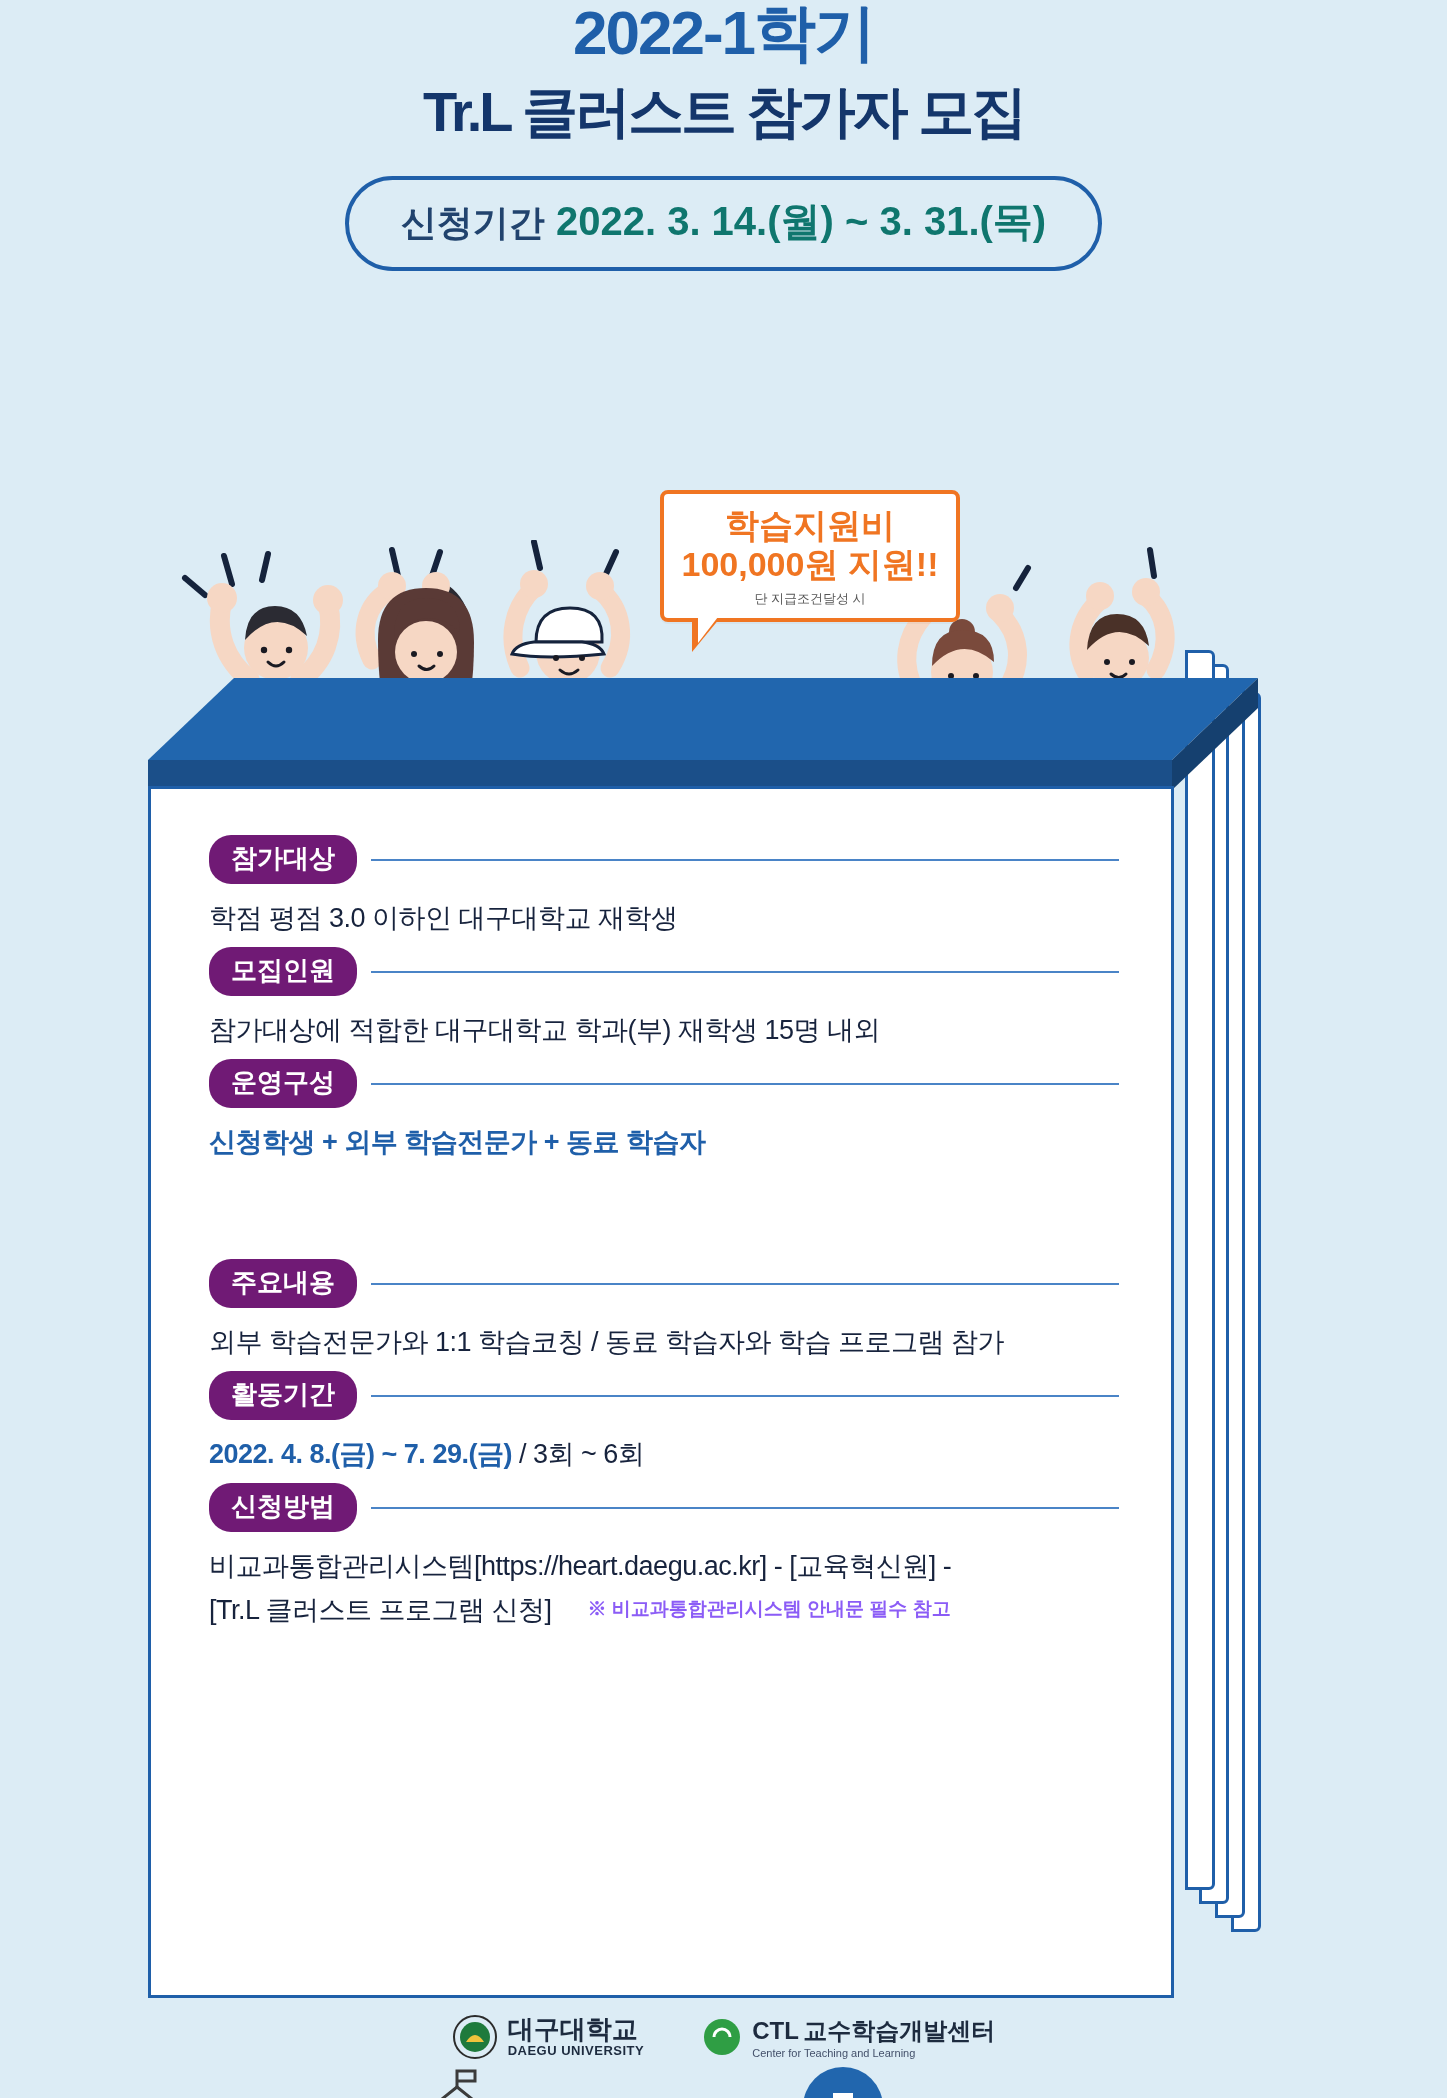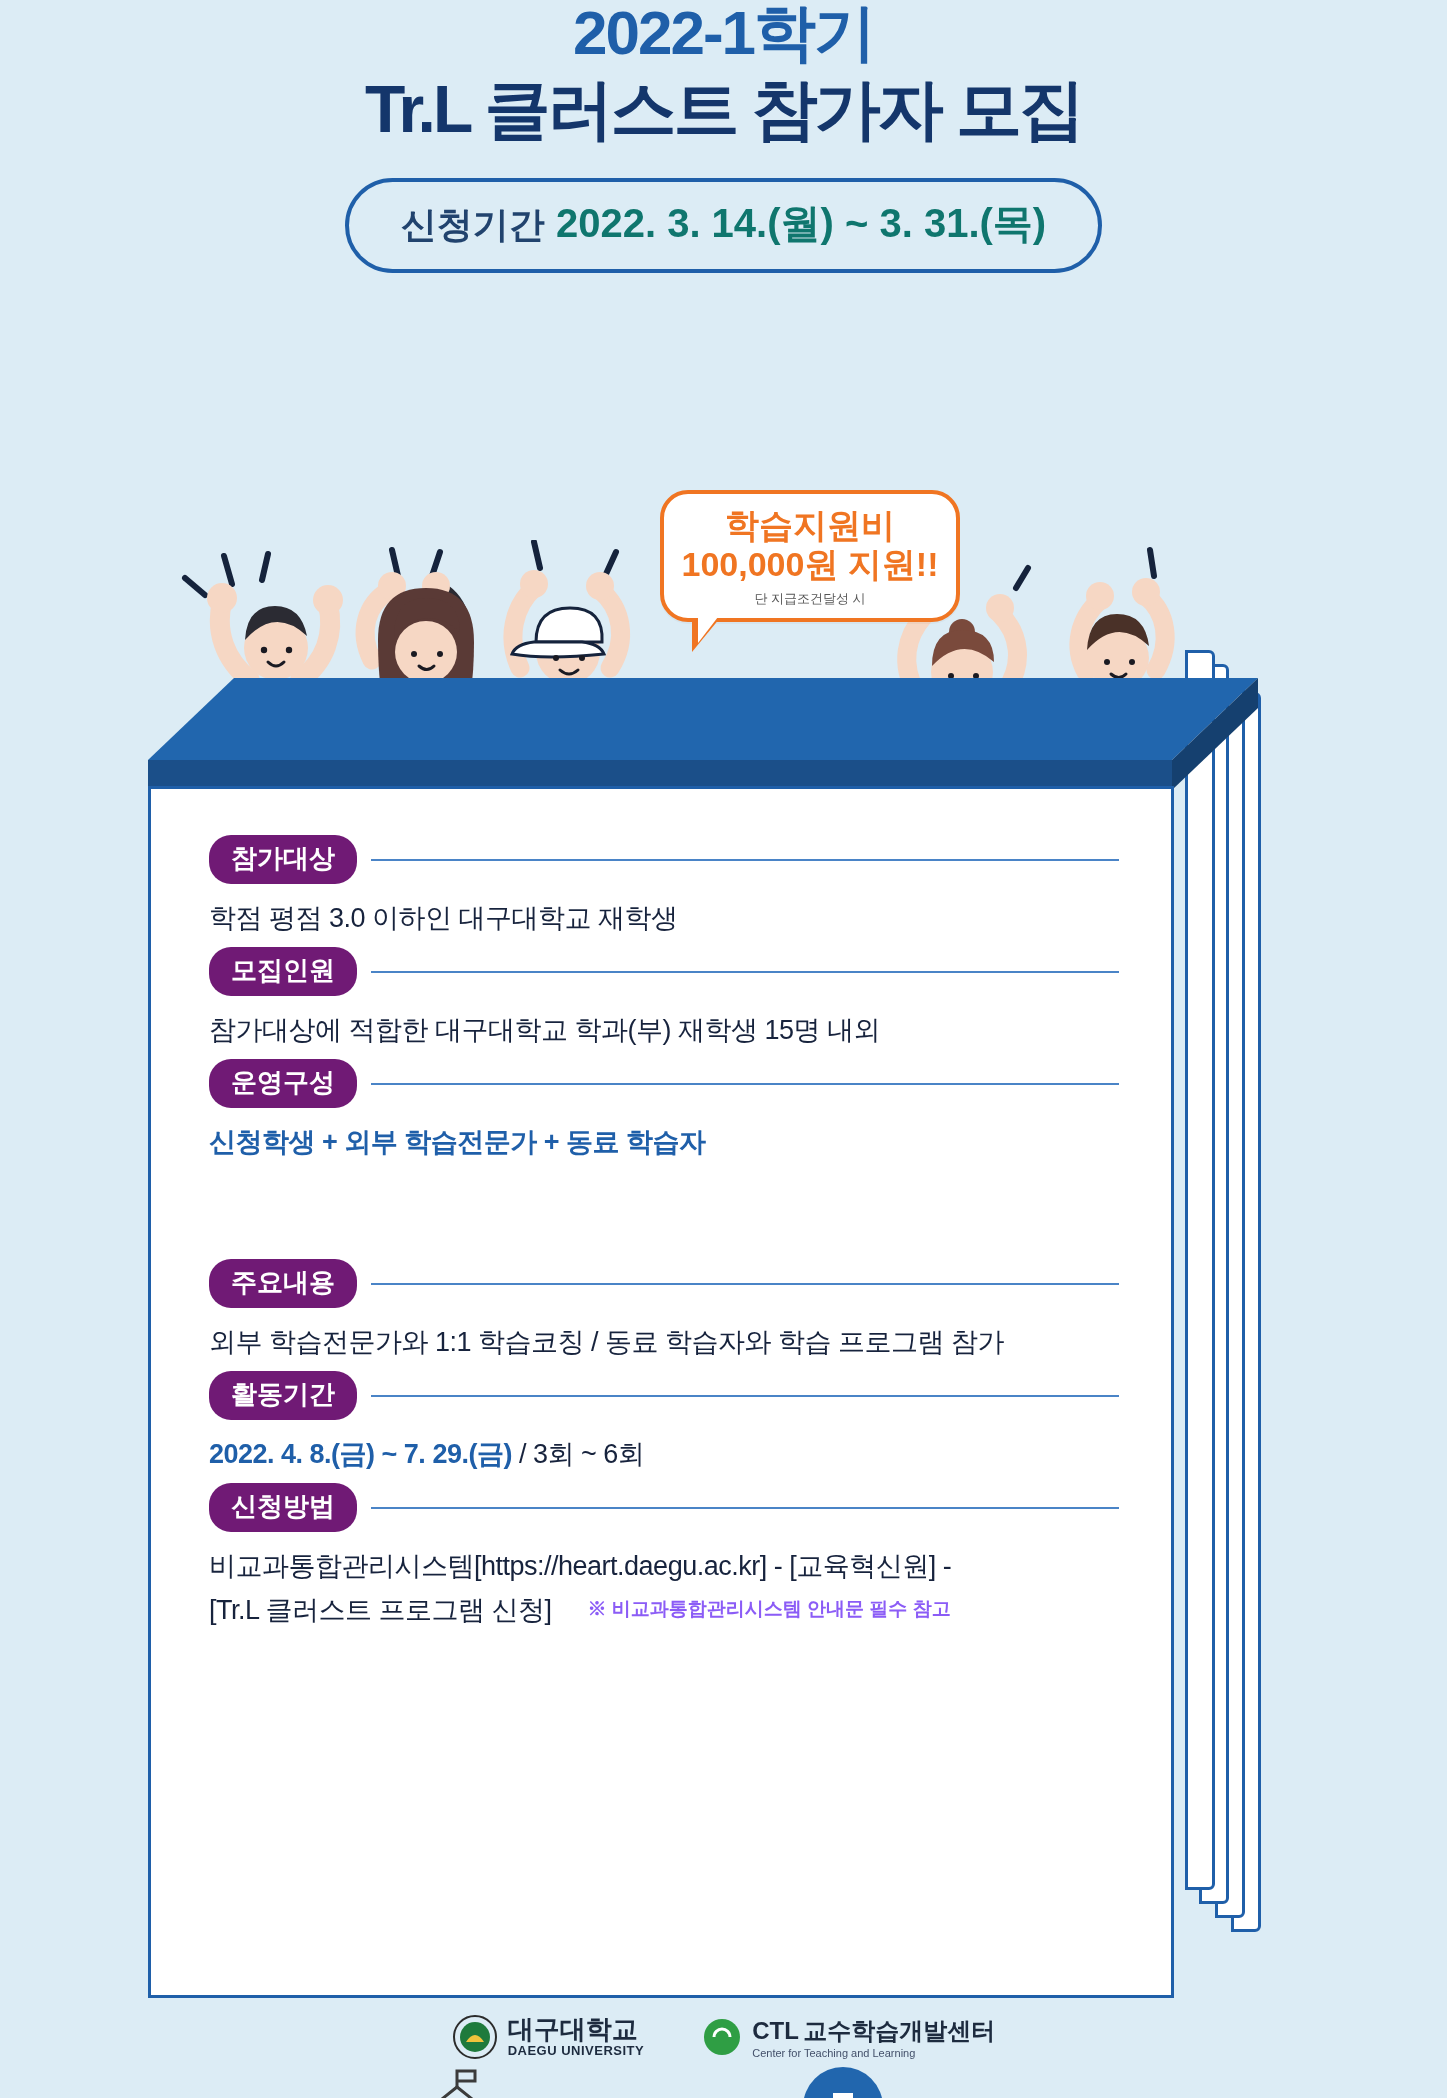--- a/index.html
+++ b/index.html
@@ -14,36 +14,36 @@
   }
   .poster { position:absolute; inset:0; }
 
   
   .hdr { text-align:center; }
   .hdr-sub {
     font-size: 62px; font-weight: 700; color:#1f5fa9; letter-spacing: -2px;
     line-height: 1.05;
   }
   .hdr-main {
-    font-size: 66px; font-weight: 800; color:#14366b; letter-spacing: -3px;
-    margin-top: 10px; line-height: 1.05;
+    font-size: 56px; font-weight: 800; color:#14366b; letter-spacing: -3px;
+    margin-top: 18px; line-height: 1.05;
   }
   .pill-wrap { display:flex; justify-content:center; margin-top: 34px; }
   .pill {
     border: 4px solid #1f5fa9; border-radius: 60px;
     padding: 14px 52px 18px; background: transparent;
     font-size: 40px; color:#14366b; white-space:nowrap;
   }
   .pill .lbl { font-weight:600; color:#21436e; font-size: 36px; }
   .pill .dt { font-weight:800; color:#0f766e;margin-top:41px; }
 
   
   .bubble {
     position:absolute; left: 660px; top: 490px; width: 300px;
-    background:#fff; border:4px solid #f07522; border-radius:28px;
+    background:#fff; border:4px solid #f07522; border-radius:8px;
     text-align:center; padding: 12px 10px 10px;
     box-shadow: 0 2px 0 rgba(0,0,0,.03);
   }
   .bubble .b1 { color:#f07522; font-weight:800; font-size: 34px; line-height:1.15; }
   .bubble .b2 { color:#555; font-size: 13px; margin-top: 6px; }
   .bubble:after {
     content:""; position:absolute; left: 28px; bottom:-34px;
     border-width: 34px 28px 0 0; border-style: solid;
     border-color: #f07522 transparent transparent transparent;
   }

